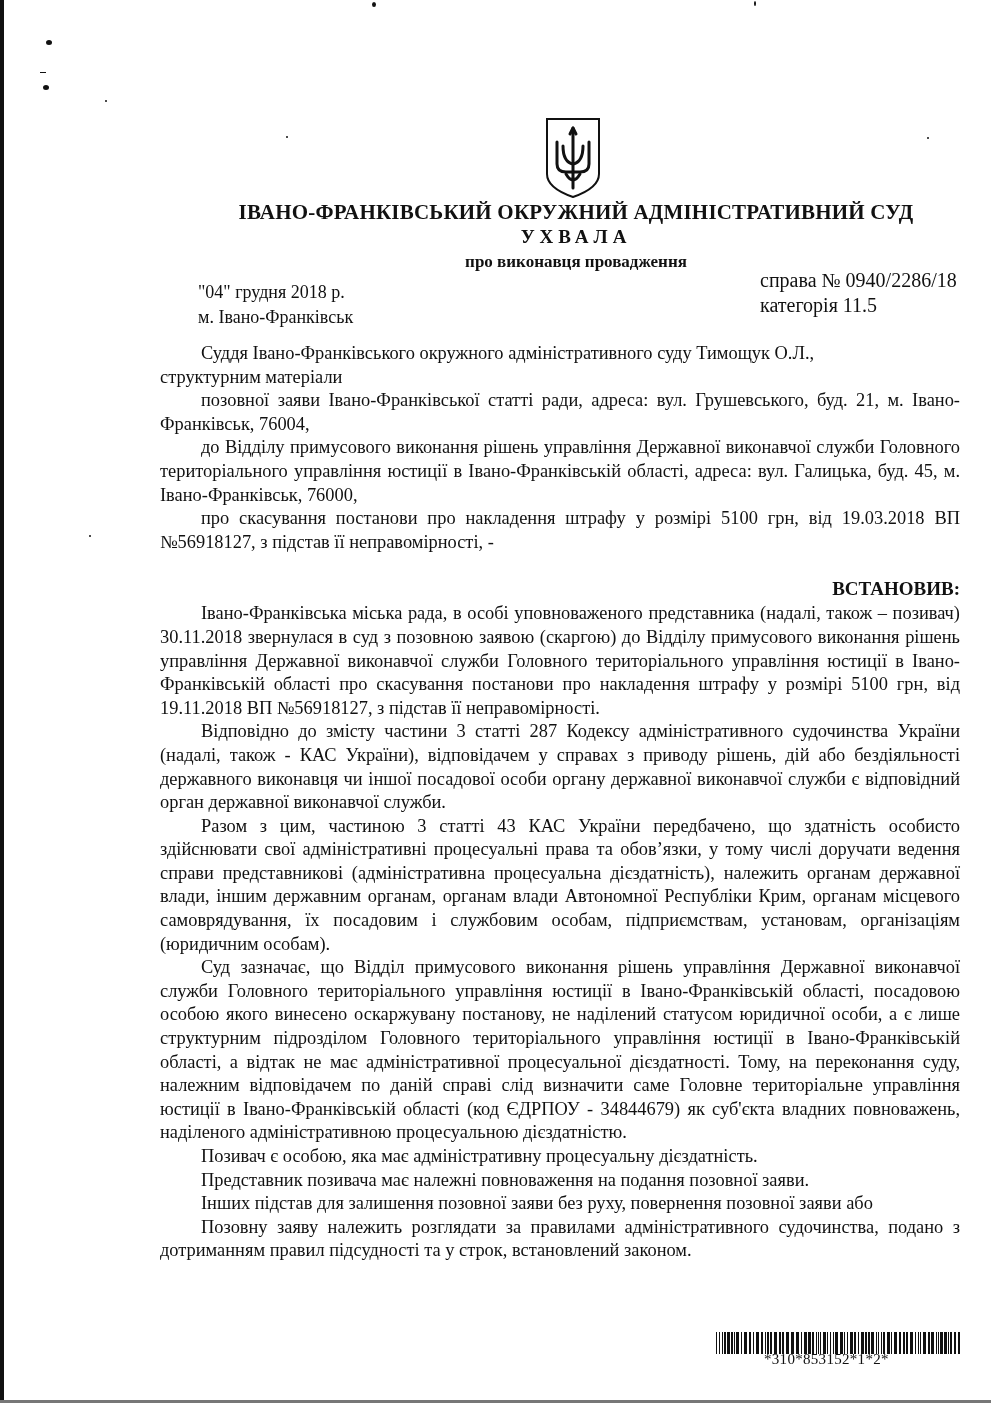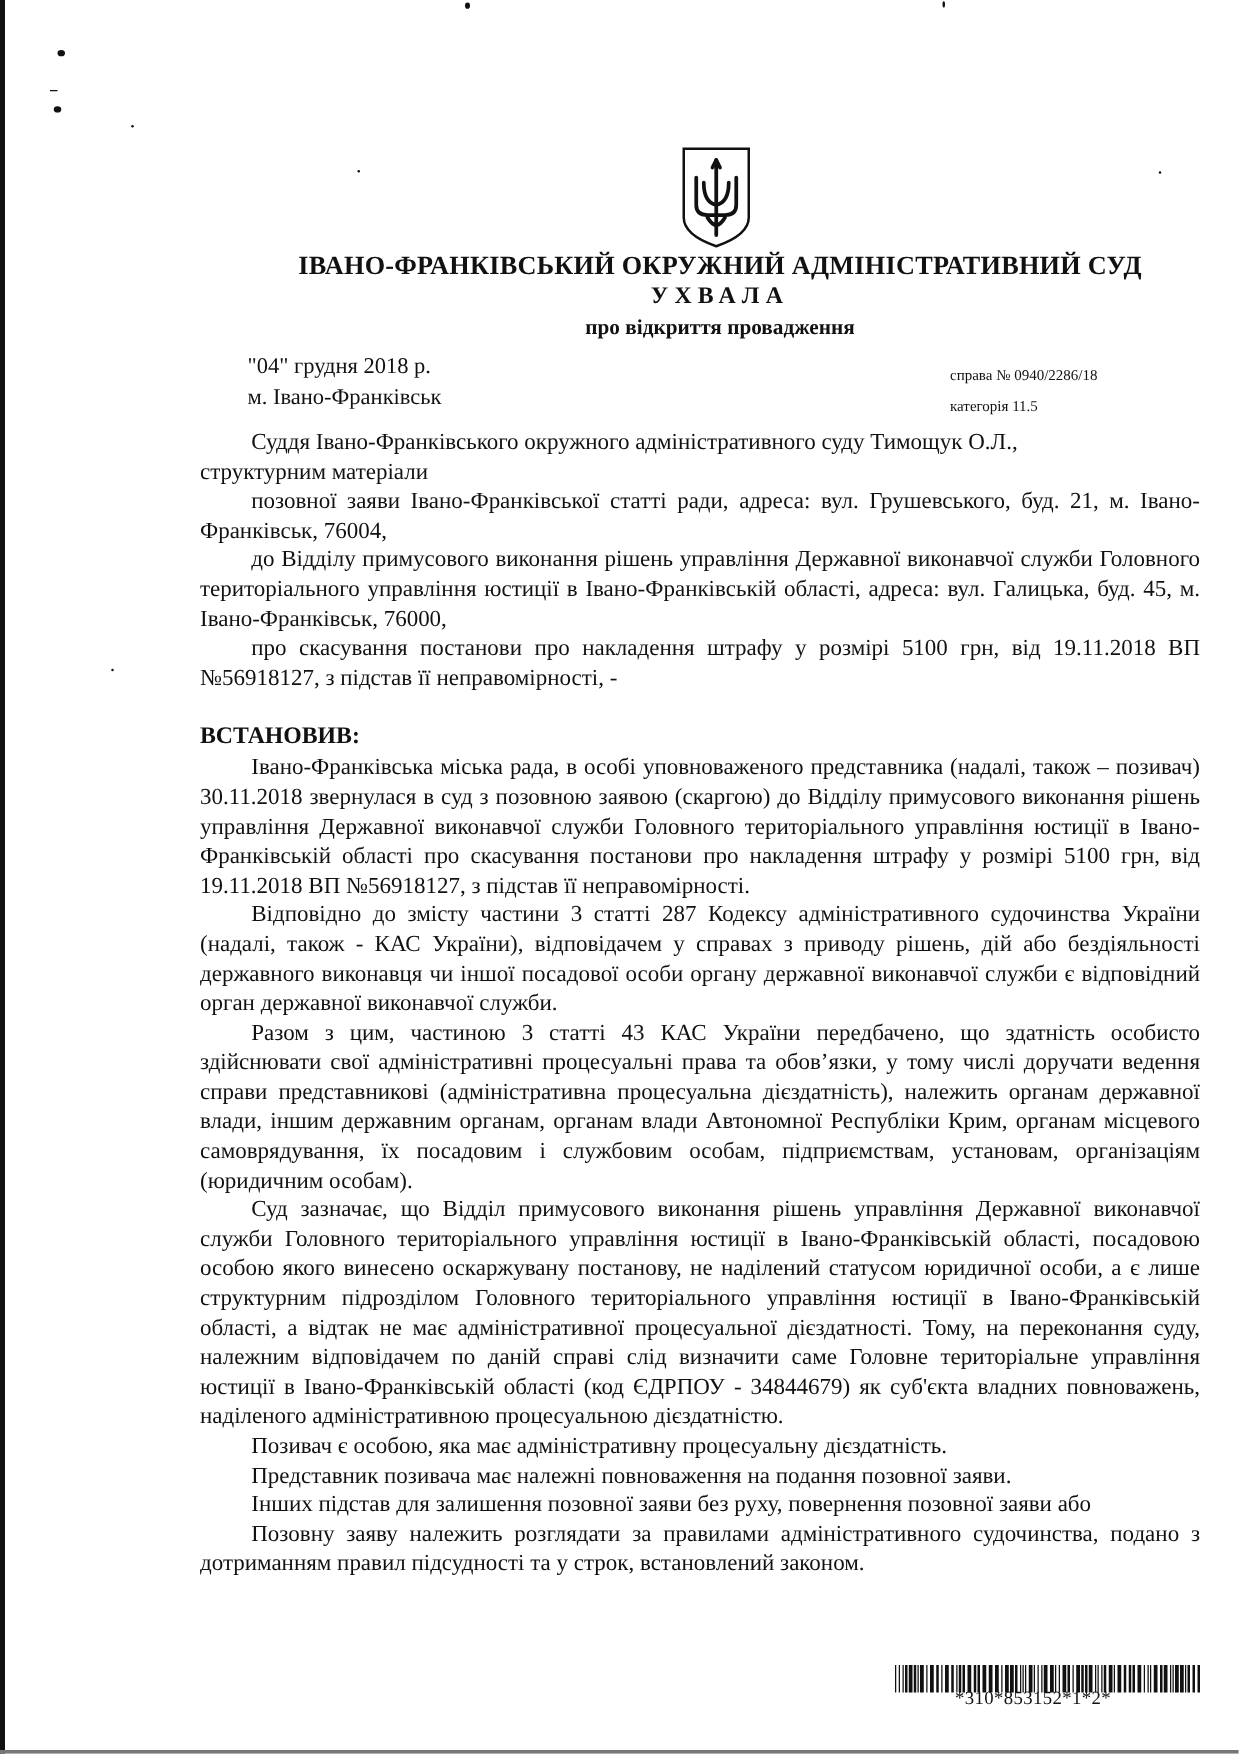--- a/index.html
+++ b/index.html
@@ -20,30 +20,30 @@
   }
   .doc-type {
     position: absolute; left: 160px; width: 832px; top: 226px;
     text-align: center; font-weight: bold; font-size: 19px; letter-spacing: 5px;
   }
   .doc-subtitle {
     position: absolute; left: 160px; width: 832px; top: 252px;
     text-align: center; font-weight: bold; font-size: 17px;
   }
   .meta-left { position: absolute; left: 198px; top: 280px; font-size: 18px; line-height: 25px; }
-  .meta-right { position: absolute; left: 760px; top: 288px; font-size: 12px; line-height: 25px; }
+  .meta-right { position: absolute; left: 760px; top: 268px; font-size: 20px; line-height: 25px; }
 
   .body-text {
     position: absolute; left: 160px; top: 342px; width: 800px;
     font-size: 18.4px; line-height: 23.6px; text-align: justify;
   }
   .body-text p { margin: 0; text-indent: 41px; }
   .body-text p.noindent { text-indent: 0; }
   .section-heading {
-    text-align: left; font-weight: bold; font-size: 19px; text-indent: 0 !important;
+    text-align: right; font-weight: bold; font-size: 19px; text-indent: 0 !important;
     margin-top: 22px !important; line-height: 26px;
   }
 
   .barcode { position: absolute; left: 716px; top: 1332px; width: 246px; height: 22px; display: flex; align-items: stretch; }
   .barcode span { display: block; background: #111; height: 100%; }
   .barcode-text {
     position: absolute; left: 764px; top: 1351px; font-size: 15px; letter-spacing: 0.3px;
     font-family: "Liberation Serif", serif;
   }
 </style>
@@ -71,39 +71,39 @@
     <path d="M13 26 V48 Q13 56 22 56 L29 56"></path>
     <path d="M45 26 V48 Q45 56 36 56 L29 56"></path>
     <path d="M19 30 Q19 46 29 48 Q39 46 39 30"></path>
     <path d="M22 58 Q29 70 36 58"></path>
     <path d="M29 62 V72"></path>
   </g>
 </svg>
 
 <div class="court-name">ІВАНО-ФРАНКІВСЬКИЙ ОКРУЖНИЙ АДМІНІСТРАТИВНИЙ СУД</div>
 <div class="doc-type">УХВАЛА</div>
-<div class="doc-subtitle">про відкриття провадження</div>
+<div class="doc-subtitle">про виконавця провадження</div>
 
 <div class="meta-left">
   <div>"04" грудня 2018 р.</div>
   <div>м. Івано-Франківськ</div>
 </div>
 <div class="meta-right">
   <div>справа № 0940/2286/18</div>
   <div>категорія 11.5</div>
 </div>
 
 <div class="body-text">
   <p>
     <span>Суддя Івано-Франківського окружного адміністративного суду Тимощук О.Л.,</span>
   </p>
   <p class="noindent">структурним матеріали</p>
   <p>позовної заяви Івано-Франківської статті ради, адреса: вул. Грушевського, буд. 21, м. Івано-Франківськ, 76004,</p>
   <p>до Відділу примусового виконання рішень управління Державної виконавчої служби Головного територіального управління юстиції в Івано-Франківській області, адреса: вул. Галицька, буд. 45, м. Івано-Франківськ, 76000,</p>
-  <p>про скасування постанови про накладення штрафу у розмірі 5100 грн, від 19.11.2018 ВП №56918127, з підстав її неправомірності, -</p>
+  <p>про скасування постанови про накладення штрафу у розмірі 5100 грн, від 19.03.2018 ВП №56918127, з підстав її неправомірності, -</p>
 
   <p class="section-heading">ВСТАНОВИВ:</p>
 
   <p>Івано-Франківська міська рада, в особі уповноваженого представника (надалі, також – позивач) 30.11.2018 звернулася в суд з позовною заявою (скаргою) до Відділу примусового виконання рішень управління Державної виконавчої служби Головного територіального управління юстиції в Івано-Франківській області про скасування постанови про накладення штрафу у розмірі 5100 грн, від 19.11.2018 ВП №56918127, з підстав її неправомірності.</p>
   <p>Відповідно до змісту частини 3 статті 287 Кодексу адміністративного судочинства України (надалі, також - КАС України), відповідачем у справах з приводу рішень, дій або бездіяльності державного виконавця чи іншої посадової особи органу державної виконавчої служби є відповідний орган державної виконавчої служби.</p>
   <p>Разом з цим, частиною 3 статті 43 КАС України передбачено, що здатність особисто здійснювати свої адміністративні процесуальні права та обов’язки, у тому числі доручати ведення справи представникові (адміністративна процесуальна дієздатність), належить органам державної влади, іншим державним органам, органам влади Автономної Республіки Крим, органам місцевого самоврядування, їх посадовим і службовим особам, підприємствам, установам, організаціям (юридичним особам).</p>
   <p>Суд зазначає, що Відділ примусового виконання рішень управління Державної виконавчої служби Головного територіального управління юстиції в Івано-Франківській області, посадовою особою якого винесено оскаржувану постанову, не наділений статусом юридичної особи, а є лише структурним підрозділом Головного територіального управління юстиції в Івано-Франківській області, а відтак не має адміністративної процесуальної дієздатності. Тому, на переконання суду, належним відповідачем по даній справі слід визначити саме Головне територіальне управління юстиції в Івано-Франківській області (код ЄДРПОУ - 34844679) як суб'єкта владних повноважень, наділеного адміністративною процесуальною дієздатністю.</p>
   <p>Позивач є особою, яка має адміністративну процесуальну дієздатність.</p>
   <p>Представник позивача має належні повноваження на подання позовної заяви.</p>
   <p>Інших підстав для залишення позовної заяви без руху, повернення позовної заяви або</p>

